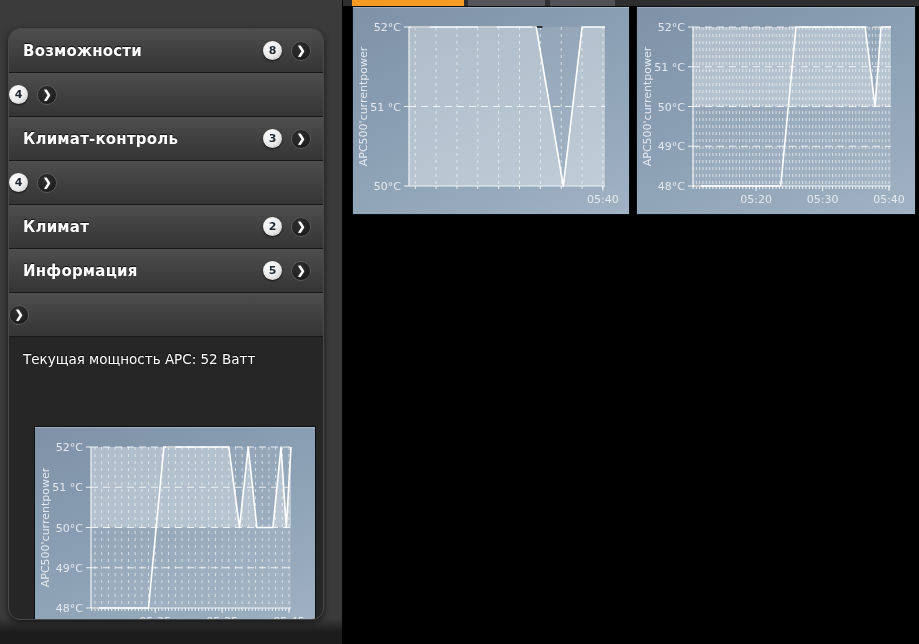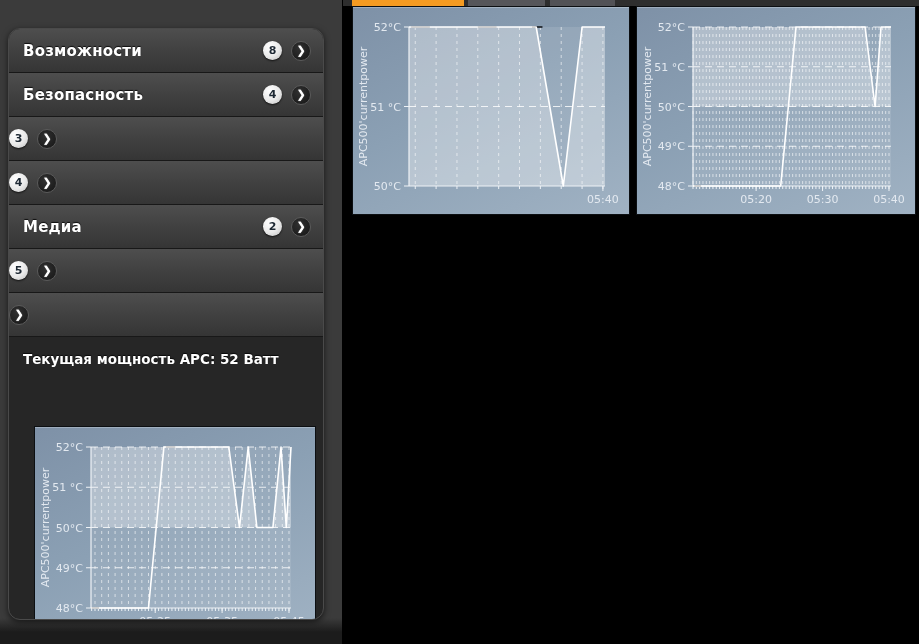--- a/index.html
+++ b/index.html
@@ -23,21 +23,21 @@
     background:radial-gradient(circle at 35% 30%,#ffffff 0%,#e9e9e9 55%,#bfbfbf 100%);
     color:#1d2833;font-size:11px;font-weight:bold;display:flex;align-items:center;justify-content:center;
     box-shadow:0 1px 2px rgba(0,0,0,.7);}
   .chev{width:20px;height:20px;border-radius:50%;margin-right:12px;flex:0 0 auto;
     background:radial-gradient(circle at 40% 35%,#303030 0%,#1b1b1b 80%);
     border:1px solid #5a5a5a;box-sizing:border-box;
     color:#fff;font-size:11px;font-weight:bold;display:flex;align-items:center;justify-content:center;
     text-shadow:0 0 1px #fff;}
 
   .info-section{padding:14px 0 0 14px;color:#fff;}
-  .status-line{font-size:13.5px;font-weight:bold;margin:0 0 16px 0;
+  .status-line{font-size:13.5px;font-weight:normal;margin:0 0 16px 0;
     text-shadow:0 -1px 1px rgba(0,0,0,.8);}
 
   
   .chart-tile{position:absolute;box-sizing:border-box;border:1px solid #0c0f12;
     background:linear-gradient(155deg,#7e91a7 0%,#8ba0b4 45%,#a0b2c3 100%);
     box-shadow:inset 0 1px 0 rgba(255,255,255,.25);text-align:center;}
   .tile-bottom{left:25px;top:397px;width:282px;height:211px;}
   .tile-r1{left:352px;top:6px;width:278px;height:209px;}
   .tile-r2{left:636px;top:6px;width:280px;height:209px;}
   .chart-tile svg{display:block;}
@@ -59,38 +59,39 @@
 
   <div class="left-col">
     <div class="panel">
       <div id="menu">
           <div class="menu-item">
             <span class="mi-label">Возможности</span>
             <span class="badge">8</span>
             <span class="chev">❯</span>
           </div>
           <div class="menu-item">
-            <span class="mi-label">Безопасность</span>
             <span class="badge">4</span>
             <span class="chev">❯</span>
           </div>
           <div class="menu-item">
+            <span class="mi-label">Климат-контроль</span>
             <span class="badge">3</span>
             <span class="chev">❯</span>
           </div>
           <div class="menu-item">
             <span class="badge">4</span>
             <span class="chev">❯</span>
           </div>
           <div class="menu-item">
-            <span class="mi-label">Медиа</span>
+            <span class="mi-label">Климат</span>
             <span class="badge">2</span>
             <span class="chev">❯</span>
           </div>
           <div class="menu-item">
+            <span class="mi-label">Информация</span>
             <span class="badge">5</span>
             <span class="chev">❯</span>
           </div>
           <div class="menu-item">
             <span class="chev">❯</span>
           </div>
         </div>
       <div class="info-section">
         <div class="status-line">Текущая мощность APC: 52 Ватт</div>
       </div>

